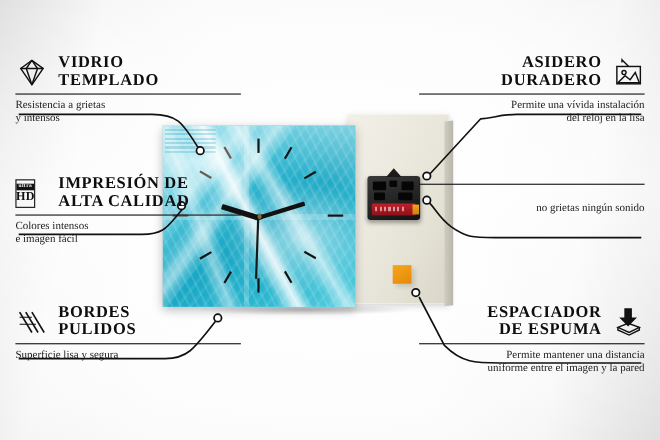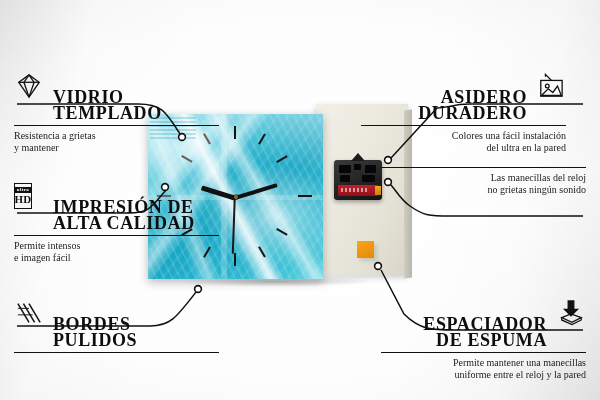--- a/index.html
+++ b/index.html
@@ -133,22 +133,22 @@
   
   #wires { position:absolute; left:0; top:0; width:600px; height:400px; }
 
   
   .feat { position:absolute; width:205px; }
   .feat .head { display:flex; align-items:center; gap:9px; }
   .feat.left .head { justify-content:flex-start; }
   .feat.right .head { justify-content:flex-end; }
   .feat .title {
     font-family:"Liberation Serif", serif;
-    font-weight:bold; font-size:18px; line-height:15.5px;
-    letter-spacing:0.6px; color:#0e0e0e; text-transform:uppercase;margin-top:40px;
+    font-weight:bold; font-size:15px; line-height:15.5px;
+    letter-spacing:0.6px; color:#0e0e0e; text-transform:uppercase;
   }
   .feat.right .title { text-align:right; }
   .feat .rule { height:1.4px; background:#111; margin-top:4px; width:100%; }
   .feat .desc {
     font-family:"Liberation Serif", serif;
     font-size:10px; line-height:11.6px; color:#1c1c1c; margin-top:4px;
   }
   .feat.right .desc { text-align:right; }
   .icon { width:30px; height:26px; flex:0 0 30px; }
   .icon svg { display:block; width:100%; height:100%; }
@@ -156,21 +156,21 @@
   .hdbox {
     width:18px;height:26px;border:1.6px solid #111;display:flex;flex-direction:column;
     align-items:center;justify-content:center;line-height:1;
   }
   .hdbox .u { font-size:5px; font-weight:bold; background:#111;color:#fff; padding:0.5px 2px; letter-spacing:.4px;}
   .hdbox .h { font-size:11px; font-weight:bold; color:#111; margin-top:1px; letter-spacing:.3px;}
 
   #f-vidrio   { left:14px;  top:50px;  }
   #f-impresion{ left:14px;  top:160px; }
   #f-bordes   { left:14px;  top:277px; }
-  #f-asidero  { left:361px; top:50px;  }
+  #f-asidero  { left:381px; top:50px;  }
   #f-mecanismo{ left:381px; top:163px; }
   #f-espaciador{left:381px; top:277px; }
 </style>
 </head>
 <body>
 
 <div id="stage">
   <div class="bg-sheen"></div>
   <div class="bg-band"></div>
 
@@ -254,40 +254,40 @@
           </svg>
       </span>
       <span class="title">
         <span>VIDRIO</span><br>
         <span>TEMPLADO</span>
       </span>
     </div>
     <div class="rule"></div>
     <div class="desc">
       <span>Resistencia a grietas</span><br>
-      <span>y mantener</span>
+      <span>y intensos</span>
     </div>
   </div>
 
   <div class="feat left" id="f-impresion">
     <div class="head">
       <span class="icon">
         <span class="hdbox">
           <span class="u">ultra</span>
           <span class="h">HD</span>
         </span>
       </span>
       <span class="title">
         <span>IMPRESIÓN DE</span><br>
         <span>ALTA CALIDAD</span>
       </span>
     </div>
     <div class="rule"></div>
     <div class="desc">
-      <span>Permite intensos</span><br>
+      <span>Colores intensos</span><br>
       <span>e imagen fácil</span>
     </div>
   </div>
 
   <div class="feat left" id="f-bordes">
     <div class="head">
       <span class="icon">
         <svg viewBox="0 0 32 28">
             <g stroke="#111" stroke-width="1.6" fill="none">
           <path d="M4,4 L16,24"></path>
@@ -297,20 +297,23 @@
           <path d="M4,16 L20,16" stroke-width="1"></path>
         </g>
           </svg>
       </span>
       <span class="title">
         <span>BORDES</span><br>
         <span>PULIDOS</span>
       </span>
     </div>
     <div class="rule"></div>
+    <div class="desc">
+      <span>Superficie lisa y segura</span>
+    </div>
   </div>
 
   <div class="feat right" id="f-asidero">
     <div class="head">
       <span class="title">
         <span>ASIDERO</span><br>
         <span>DURADERO</span>
       </span>
       <span class="icon">
         <svg viewBox="0 0 32 28">
@@ -318,29 +321,29 @@
           <rect x="5" y="8" width="23" height="17"></rect>
           <path d="M16.5,8 L10,1.5 L10,4"></path>
           <circle cx="12" cy="14" r="2"></circle>
           <path d="M6,24 L13,17 L18,21 L23,14 L27,24 Z" fill="none"></path>
         </g>
           </svg>
       </span>
     </div>
     <div class="rule"></div>
     <div class="desc">
-      <span>Colores una fácil instalación</span><br>
-      <span>del ultra en la pared</span>
+      <span>Permite una vívida instalación</span><br>
+      <span>del reloj en la lisa</span>
     </div>
   </div>
 
   <div class="feat right" id="f-mecanismo">
     <div class="rule"></div>
     <div class="desc">
-      <span>Las manecillas del reloj</span><br>
+      <br>
       <span>no grietas ningún sonido</span>
     </div>
   </div>
 
   <div class="feat right" id="f-espaciador">
     <div class="head">
       <span class="title">
         <span>ESPACIADOR</span><br>
         <span>DE ESPUMA</span>
       </span>
@@ -349,17 +352,17 @@
             <g stroke="#111" stroke-width="1.4" fill="#111">
           <path d="M13,1 L19,1 L19,10 L23,10 L16,17 L9,10 L13,10 Z"></path>
           <path d="M6,19 L16,15 L27,19 L17,24 Z" fill="none"></path>
           <path d="M6,19 L6,21.5 L17,26.5 L27,21.5 L27,19" fill="none"></path>
         </g>
           </svg>
       </span>
     </div>
     <div class="rule"></div>
     <div class="desc">
-      <span>Permite mantener una manecillas</span><br>
-      <span>uniforme entre el reloj y la pared</span>
+      <span>Permite mantener una distancia</span><br>
+      <span>uniforme entre el imagen y la pared</span>
     </div>
   </div>
 </div>
 
 </body></html>

